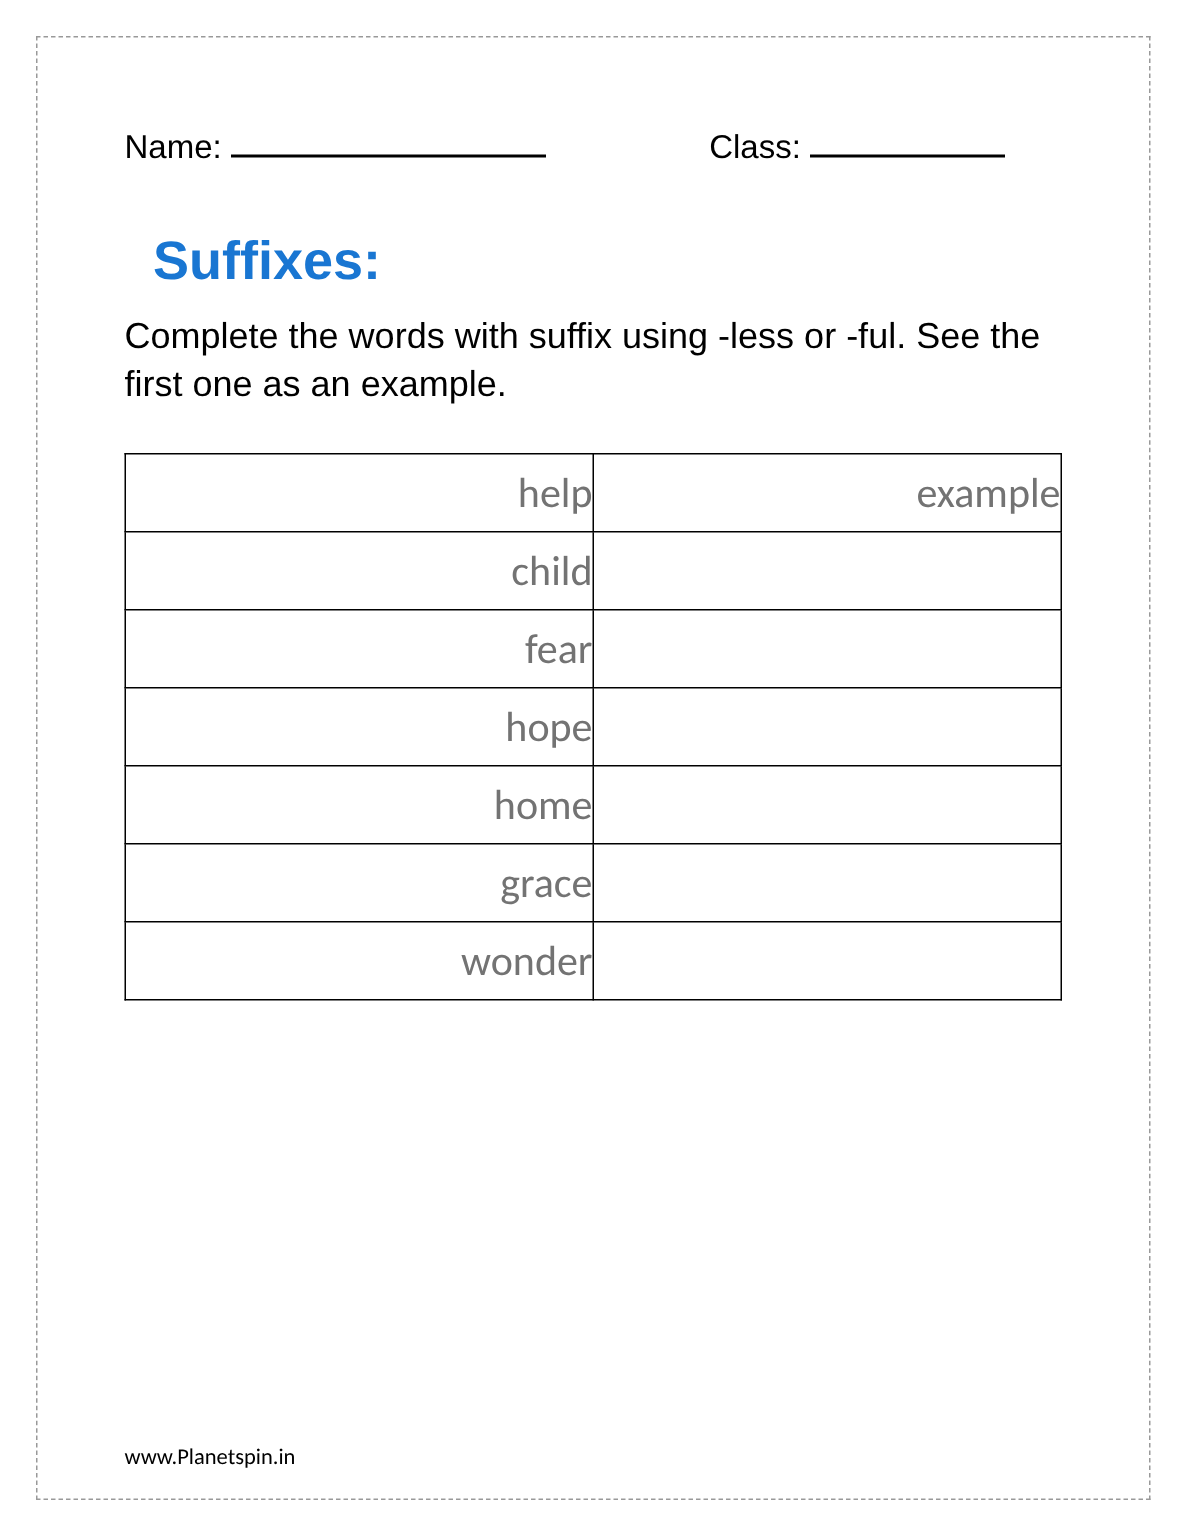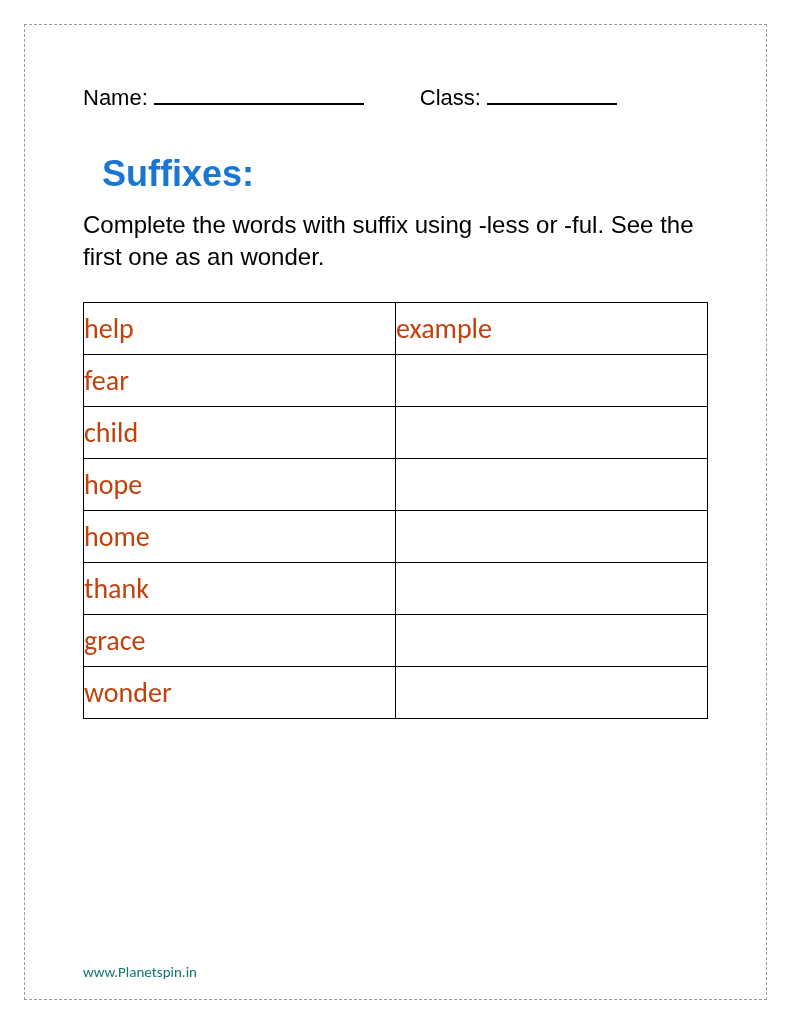--- a/index.html
+++ b/index.html
@@ -18,21 +18,21 @@
       position: absolute;
       top: 24px;
       left: 24px;
       right: 24px;
       bottom: 24px;
       border: 1px dashed #999;
       padding: 58px 58px 30px 58px;
     }
     .header-row {
       display: flex;
-      gap: 56px;
+      gap: 109px;
       font-size: 22px;
       color: #000;
       margin-bottom: 42px;
     }
     .field {
       display: flex;
       align-items: baseline;
     }
     .field-label {
       margin-right: 6px;
@@ -63,78 +63,74 @@
     }
     .worksheet-table {
       border-collapse: collapse;
       width: 100%;
     }
     .worksheet-table td {
       border: 1.5px solid #000;
       height: 52px;
       font-family: Calibri, Arial, sans-serif;
       font-size: 28px;
-      color: #c2410c;
-      text-align: left;
+      color: #737373;
+      text-align: right;
       vertical-align: middle;
       width: 50%;
     }
     .footer {
       position: absolute;
       bottom: 18px;
       left: 58px;
       font-family: Calibri, Arial, sans-serif;
       font-size: 15px;
-      color: #0f766e;
+      color: #000000;
     }
   </style>
 </head>
 <body>
 
 <div class="page-border">
 
   <div class="header-row">
     <div class="field">
       <span class="field-label">Name:</span>
       <span class="field-line name-line"></span>
     </div>
     <div class="field">
       <span class="field-label">Class:</span>
       <span class="field-line class-line"></span>
     </div>
   </div>
 
   <div class="title">Suffixes:</div>
 
-  <div class="instructions">Complete the words with suffix using -less or -ful. See the first one as an wonder.</div>
+  <div class="instructions">Complete the words with suffix using -less or -ful. See the first one as an example.</div>
 
   <table class="worksheet-table">
     <tbody>
       <tr>
         <td>help</td>
         <td>example</td>
       </tr>
       <tr>
-        <td>fear</td>
+        <td>child</td>
         <td></td>
       </tr>
       <tr>
-        <td>child</td>
+        <td>fear</td>
         <td></td>
       </tr>
       <tr>
         <td>hope</td>
         <td></td>
       </tr>
       <tr>
         <td>home</td>
-        <td></td>
-      </tr>
-      <tr>
-        <td>thank</td>
         <td></td>
       </tr>
       <tr>
         <td>grace</td>
         <td></td>
       </tr>
       <tr>
         <td>wonder</td>
         <td></td>
       </tr>

